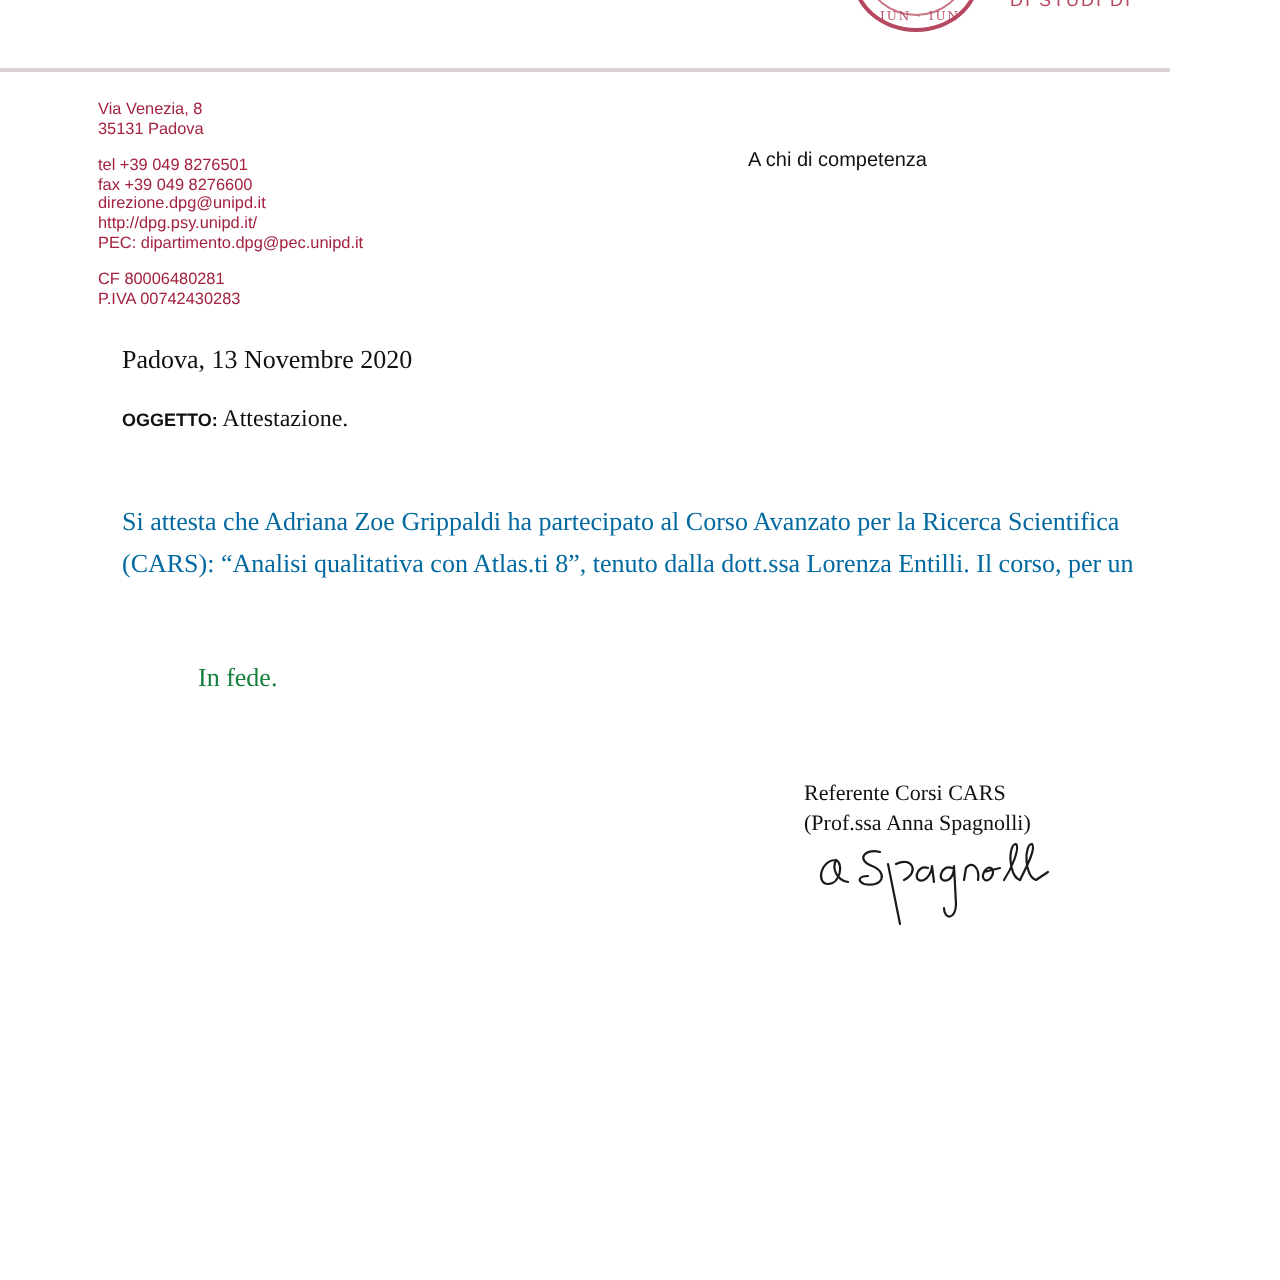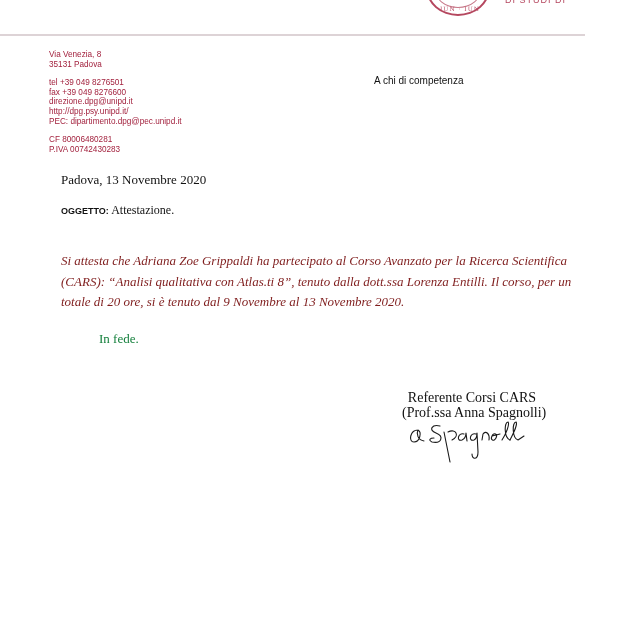--- a/index.html
+++ b/index.html
@@ -49,32 +49,32 @@
       font-family: "Liberation Serif", serif; font-size: 13px; color: #111; white-space: nowrap;
     }
     .subject {
       position: absolute; left: 61px; top: 200px; white-space: nowrap; color: #111;
     }
     .subject .lbl { font-family: "Liberation Sans", sans-serif; font-weight: bold; font-size: 9px; }
     .subject .val { font-family: "Liberation Serif", serif; font-size: 12px; }
 
     .body-text {
       position: absolute; left: 61px; top: 251px; width: 540px;
-      font-family: "Liberation Serif", serif; font-size: 13px; line-height: 20.5px; color: #7f1d1d; font-style: italic;
+      font-family: "Liberation Serif", serif; font-size: 13px; line-height: 20.5px; color: #0369a1;
     }
     .body-text div { white-space: nowrap; }
 
     .closing {
       position: absolute; left: 99px; top: 331px;
       font-family: "Liberation Serif", serif; font-size: 13px; color: #15803d; white-space: nowrap;
     }
 
     .sig-block {
-      position: absolute; left: 402px; top: 390px; width: 140px; text-align: center;
-      font-family: "Liberation Serif", serif; font-size: 14px; line-height: 15px; color: #111;
+      position: absolute; left: 402px; top: 390px; width: 140px; text-align: left;
+      font-family: "Liberation Serif", serif; font-size: 11px; line-height: 15px; color: #111;
     }
     .sig-block div { white-space: nowrap; }
     .signature {
       position: absolute; left: 406px; top: 420px; width: 120px; height: 48px;
     }
   </style>
 </head>
 <body>
 
 <div class="page">
@@ -105,21 +105,20 @@
 
   <div class="date">Padova, 13 Novembre 2020</div>
 
   <div class="subject">
     <span class="lbl">OGGETTO:</span><span class="val"> Attestazione.</span>
   </div>
 
   <div class="body-text">
     <div>Si attesta che Adriana Zoe Grippaldi ha partecipato al Corso Avanzato per la Ricerca Scientifica</div>
     <div>(CARS): “Analisi qualitativa con Atlas.ti 8”, tenuto dalla dott.ssa Lorenza Entilli. Il corso, per un</div>
-    <div>totale di 20 ore, si è tenuto dal 9 Novembre al 13 Novembre 2020.</div>
   </div>
 
   <div class="closing">In fede.</div>
 
   <div class="sig-block">
     <div>Referente Corsi CARS</div>
     <div>(Prof.ssa Anna Spagnolli)</div>
   </div>
 
   <svg class="signature" viewBox="0 0 120 48">

